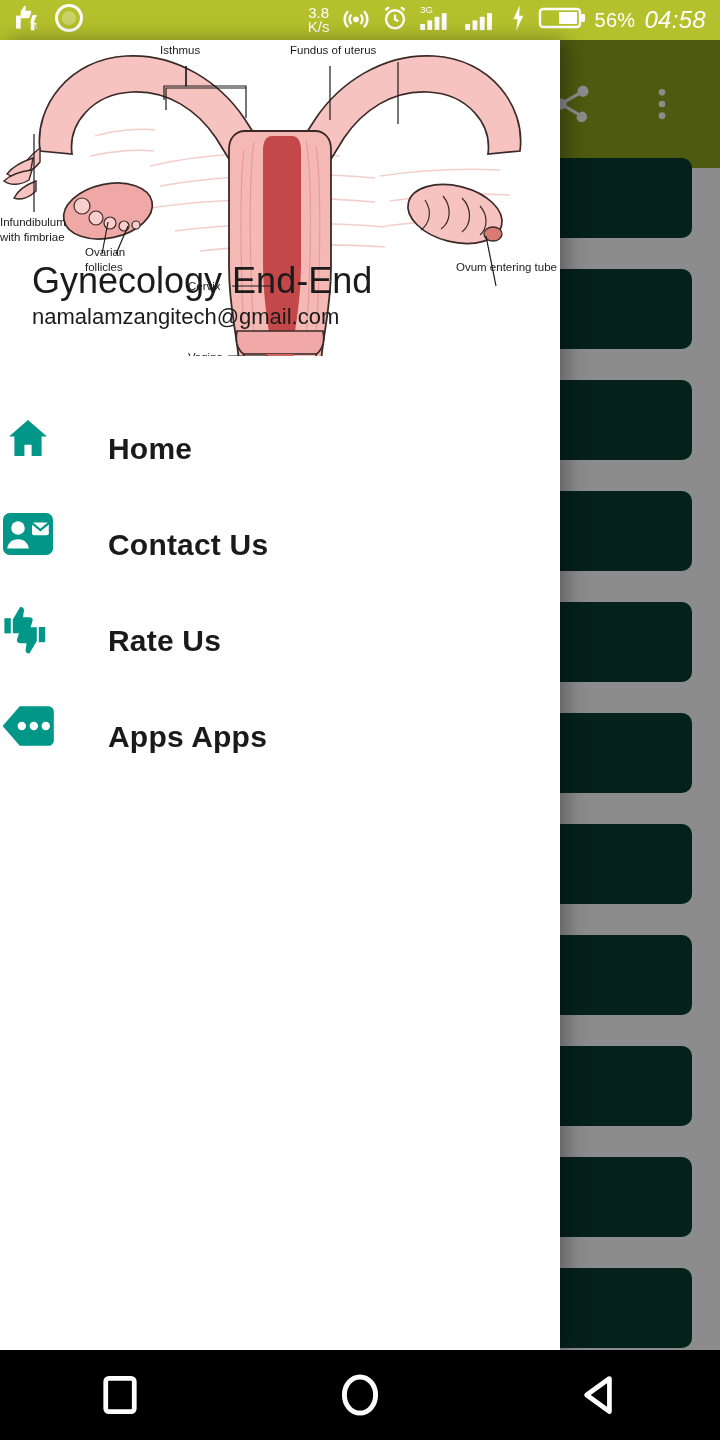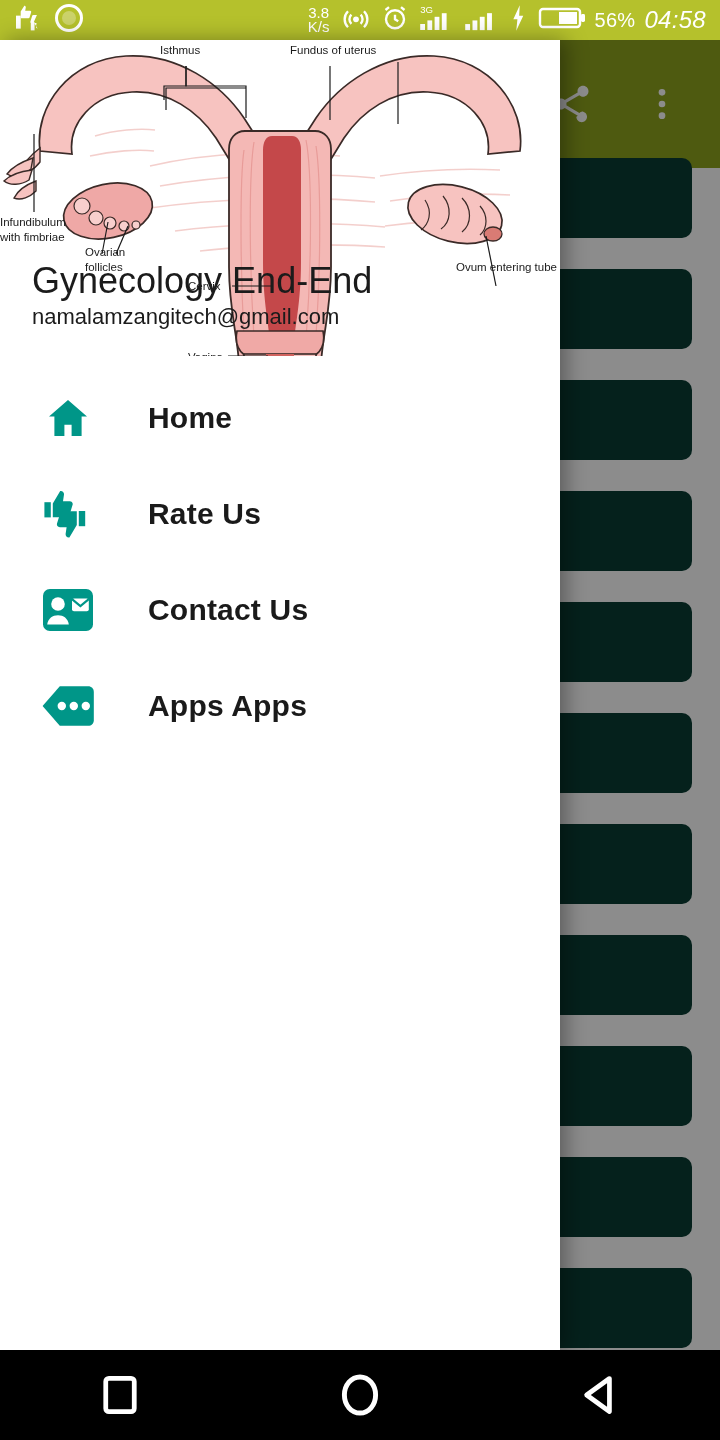--- a/index.html
+++ b/index.html
@@ -43,21 +43,21 @@
   .drawer { position:absolute; top:40px; left:0; width:560px; bottom:90px;
             background:#ffffff; z-index:70; box-shadow:6px 0 20px rgba(0,0,0,.35); overflow:hidden; }
 
   .drawer-header { position:relative; width:560px; height:316px; background:#c4b5fd; overflow:hidden; }
   .drawer-header svg { position:absolute; top:-4px; left:0; width:560px; height:320px; }
   .header-texts { position:absolute; left:32px; bottom:26px; z-index:3; }
   .hdr-title { font-size:36px; color:#1b1b1b; line-height:1.25; }
   .hdr-mail  { font-size:22px; color:#1b1b1b; line-height:1.25; }
 
   .menu { padding-top:14px; }
-  .menu-item { display:flex; align-items:center; height:96px; padding-left:40px; }
+  .menu-item { display:flex; align-items:flex-end; height:96px; }
   .mi-icon { width:56px; height:56px; display:flex; align-items:center; justify-content:center; flex:0 0 56px; }
   .mi-label { margin-left:52px; font-size:30px; font-weight:700; color:#1a1a1a; letter-spacing:.2px; }
 
   
   .navbar { position:absolute; bottom:0; left:0; width:720px; height:90px; background:#000000;
             display:flex; align-items:center; justify-content:space-around; z-index:80; }
   .nav-btn { width:90px; height:90px; display:flex; align-items:center; justify-content:center; }
 </style>
 </head>
 <body>
@@ -302,41 +302,41 @@
         <span class="mi-icon">
           <svg width="52" height="48" viewBox="0 0 24 24" fill="#009688">
             <path d="M12 3 2.5 11.3h2.7V21h5v-5.6h3.6V21h5v-9.7h2.7z"></path>
           </svg>
         </span>
         <span class="mi-label">Home</span>
       </div>
 
       <div class="menu-item">
         <span class="mi-icon">
-          <svg width="56" height="50" viewBox="0 0 28 25" fill="#009688">
-            <path d="M2.2 6.6h3.2v7.6H2.2z"></path>
-            <path d="M6.4 7.2 10.1 1c1.1-.2 2 .6 1.9 1.7l-.5 3.4h3.4c1 0 1.7.9 1.4 1.8l-1.6 5.2c-.2.6-.7 1-1.4 1H6.4z"></path>
-            <path d="M22.6 18.6h-3.2V11h3.2z"></path>
-            <path d="M18.4 18 14.7 24.2c-1.1.2-2-.6-1.9-1.7l.5-3.4h-3.4c-1 0-1.7-.9-1.4-1.8l1.6-5.2c.2-.6.7-1 1.4-1h6.9z"></path>
-          </svg>
-        </span>
-        <span class="mi-label">Rate Us</span>
-      </div>
-
-      <div class="menu-item">
-        <span class="mi-icon">
           <svg width="52" height="44" viewBox="0 0 26 22">
             <rect x="0.5" y="0.5" width="25" height="21" rx="3.4" fill="#009688"></rect>
             <circle cx="8" cy="8" r="3.4" fill="#ffffff"></circle>
             <path d="M2.6 18.2c.4-3 2.7-4.6 5.4-4.6s5 1.6 5.4 4.6z" fill="#ffffff"></path>
             <rect x="15" y="5.2" width="8.4" height="6.4" rx="1" fill="#ffffff"></rect>
             <path d="M15 5.6l4.2 3.4 4.2-3.4" fill="none" stroke="#009688" stroke-width="1.1"></path>
           </svg>
         </span>
         <span class="mi-label">Contact Us</span>
+      </div>
+
+      <div class="menu-item">
+        <span class="mi-icon">
+          <svg width="56" height="50" viewBox="0 0 28 25" fill="#009688">
+            <path d="M2.2 6.6h3.2v7.6H2.2z"></path>
+            <path d="M6.4 7.2 10.1 1c1.1-.2 2 .6 1.9 1.7l-.5 3.4h3.4c1 0 1.7.9 1.4 1.8l-1.6 5.2c-.2.6-.7 1-1.4 1H6.4z"></path>
+            <path d="M22.6 18.6h-3.2V11h3.2z"></path>
+            <path d="M18.4 18 14.7 24.2c-1.1.2-2-.6-1.9-1.7l.5-3.4h-3.4c-1 0-1.7-.9-1.4-1.8l1.6-5.2c.2-.6.7-1 1.4-1h6.9z"></path>
+          </svg>
+        </span>
+        <span class="mi-label">Rate Us</span>
       </div>
 
       <div class="menu-item">
         <span class="mi-icon">
           <svg width="54" height="42" viewBox="0 0 27 21">
             <path d="M9.4 0.6h14.2c1.6 0 2.8 1.2 2.8 2.8v14.2c0 1.6-1.2 2.8-2.8 2.8H9.4L0.8 10.5z" fill="#009688"></path>
             <circle cx="10.4" cy="10.5" r="2.1" fill="#ffffff"></circle>
             <circle cx="16.4" cy="10.5" r="2.1" fill="#ffffff"></circle>
             <circle cx="22.4" cy="10.5" r="2.1" fill="#ffffff"></circle>
           </svg>

